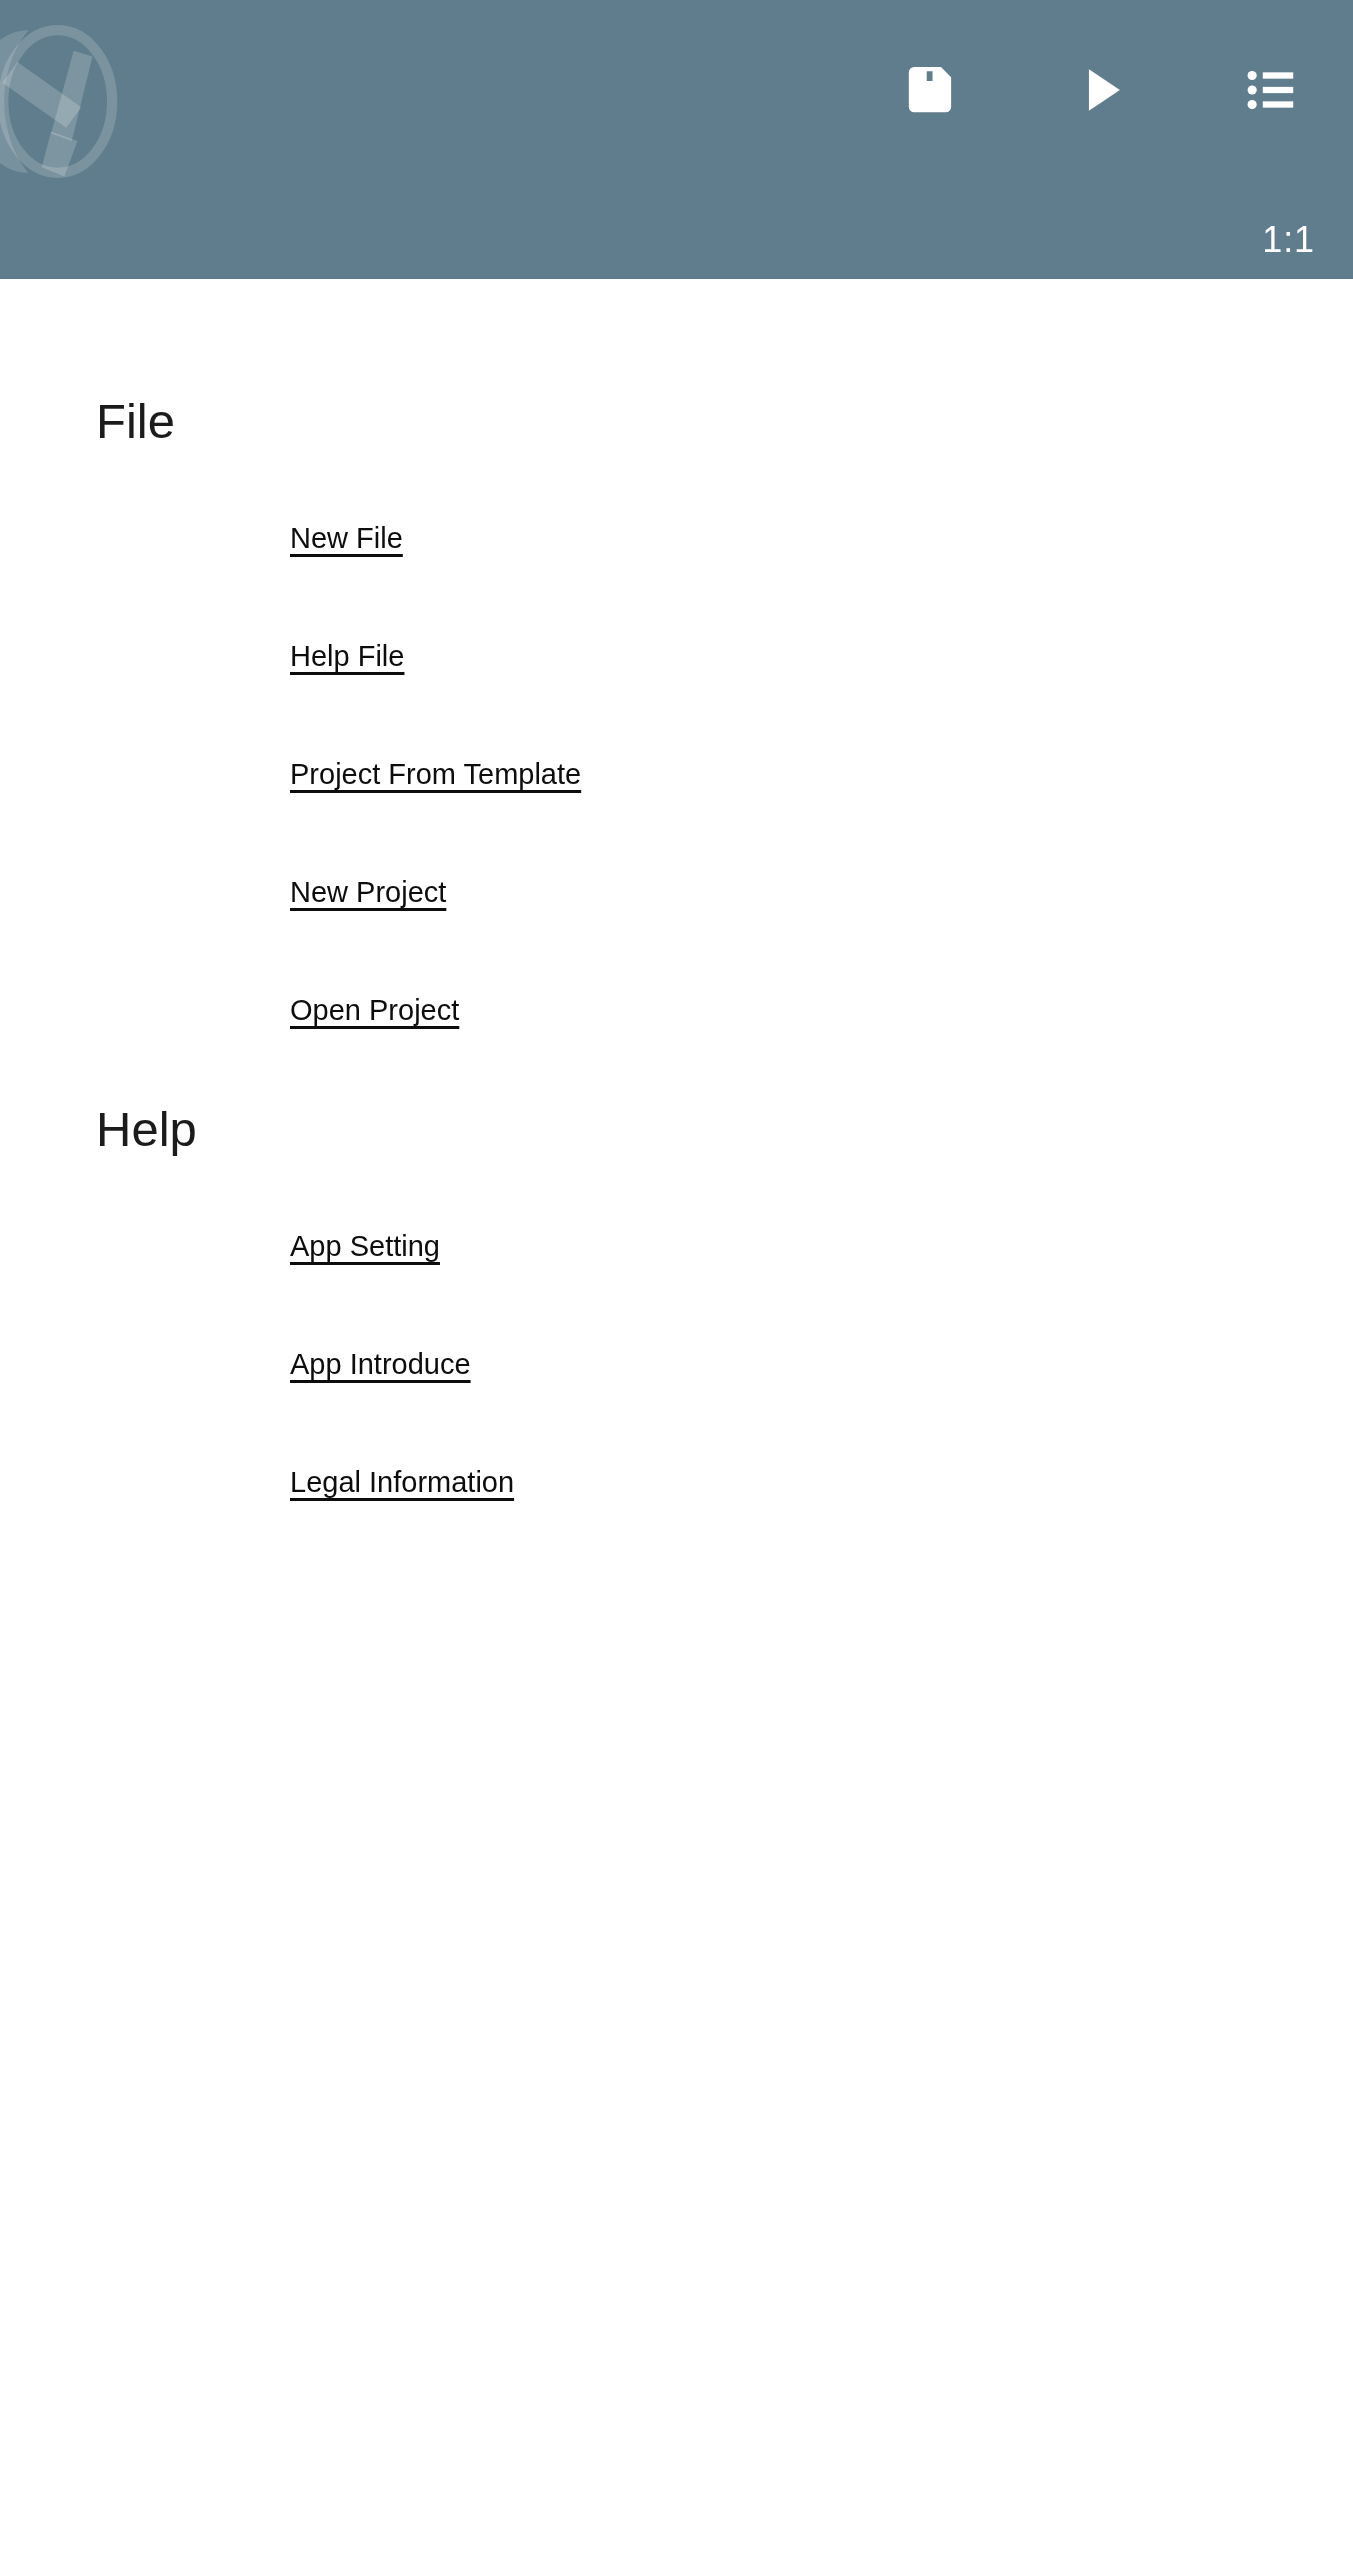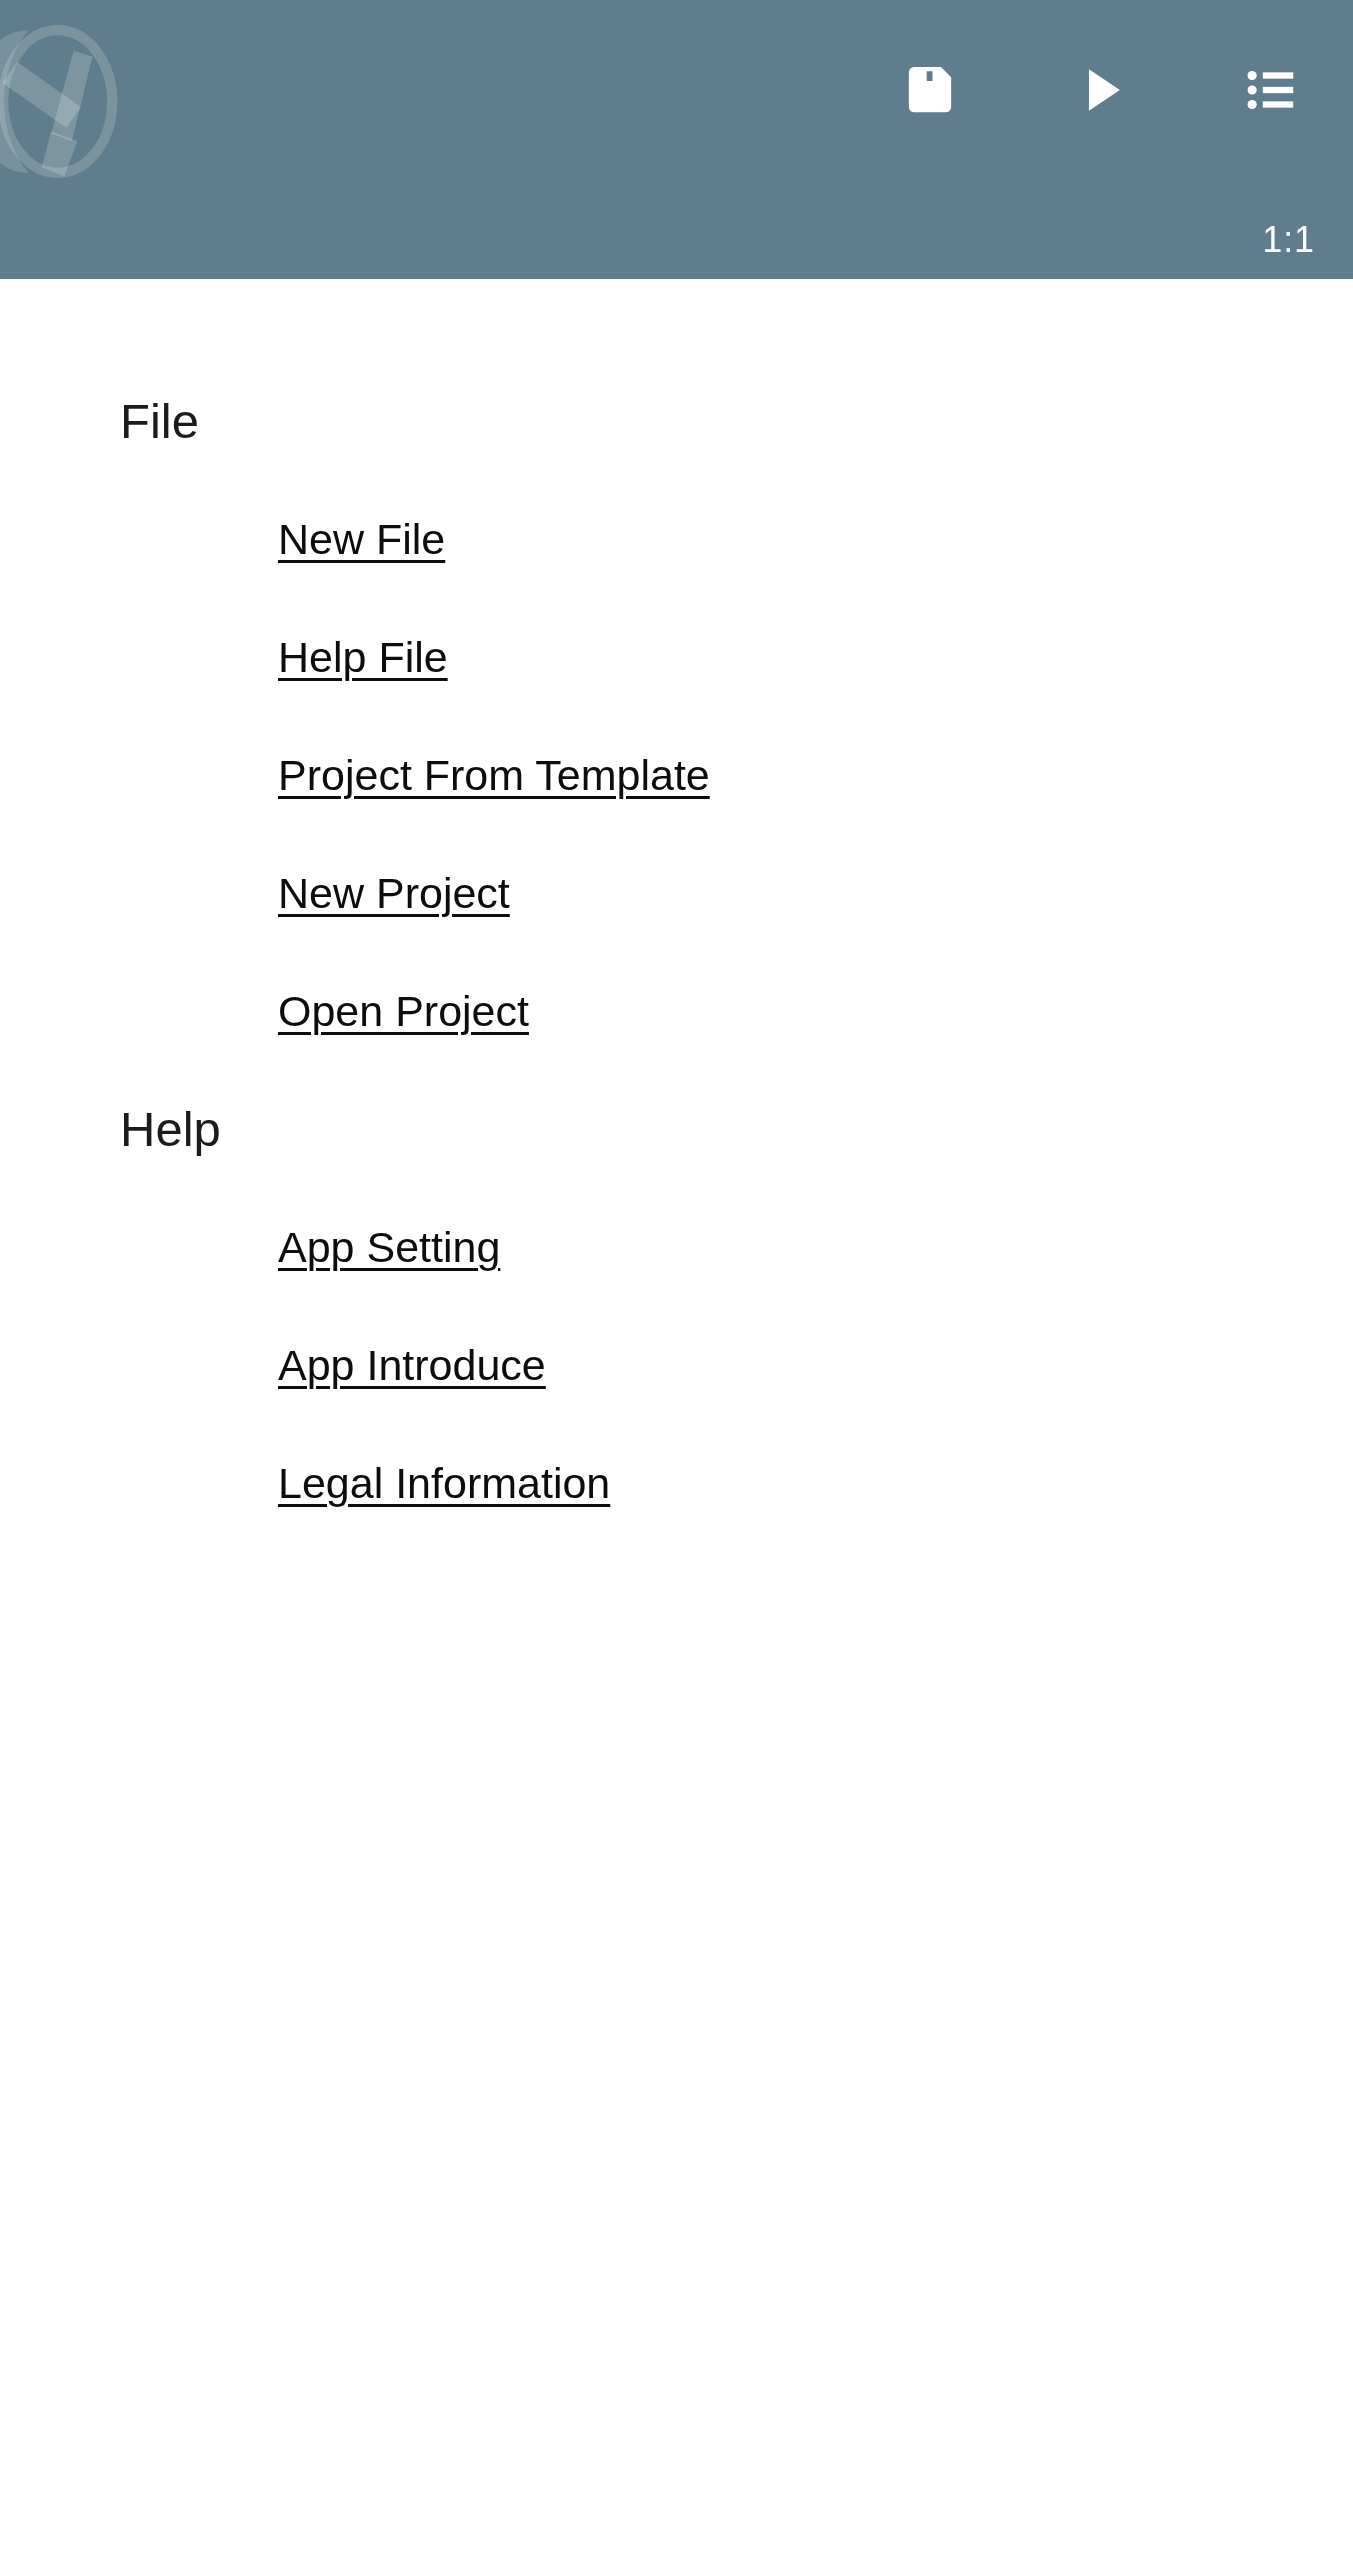--- a/index.html
+++ b/index.html
@@ -97,43 +97,44 @@
     background:#ffffff;
     padding-top:83px;
   }
 
   .menu-section { }
 
   .section-title {
     font-size:49px;
     color:#1b1b1b;
     line-height:1;
-    padding-left:120px;
+    padding-left:96px;
     height:118px;
     display:flex;
     align-items:center;
     font-weight:400;
   }
 
   .menu-item {
     height:118px;
     display:flex;
     align-items:center;
     padding-left:278px;
     cursor:pointer;
   }
 
   .menu-item .label {
-    font-size:43px;
+    font-size:29px;
     color:#0d0d0d;
     line-height:1.22;
     text-decoration:underline;
     text-decoration-thickness:2.8px;
     text-underline-offset:5.6px;
     font-weight:400;
+    margin-left:12px;
   }
 </style>
 </head>
 <body>
 
 <div id="app">
 
   <div class="header">
 
     <div class="logo-wrap">

